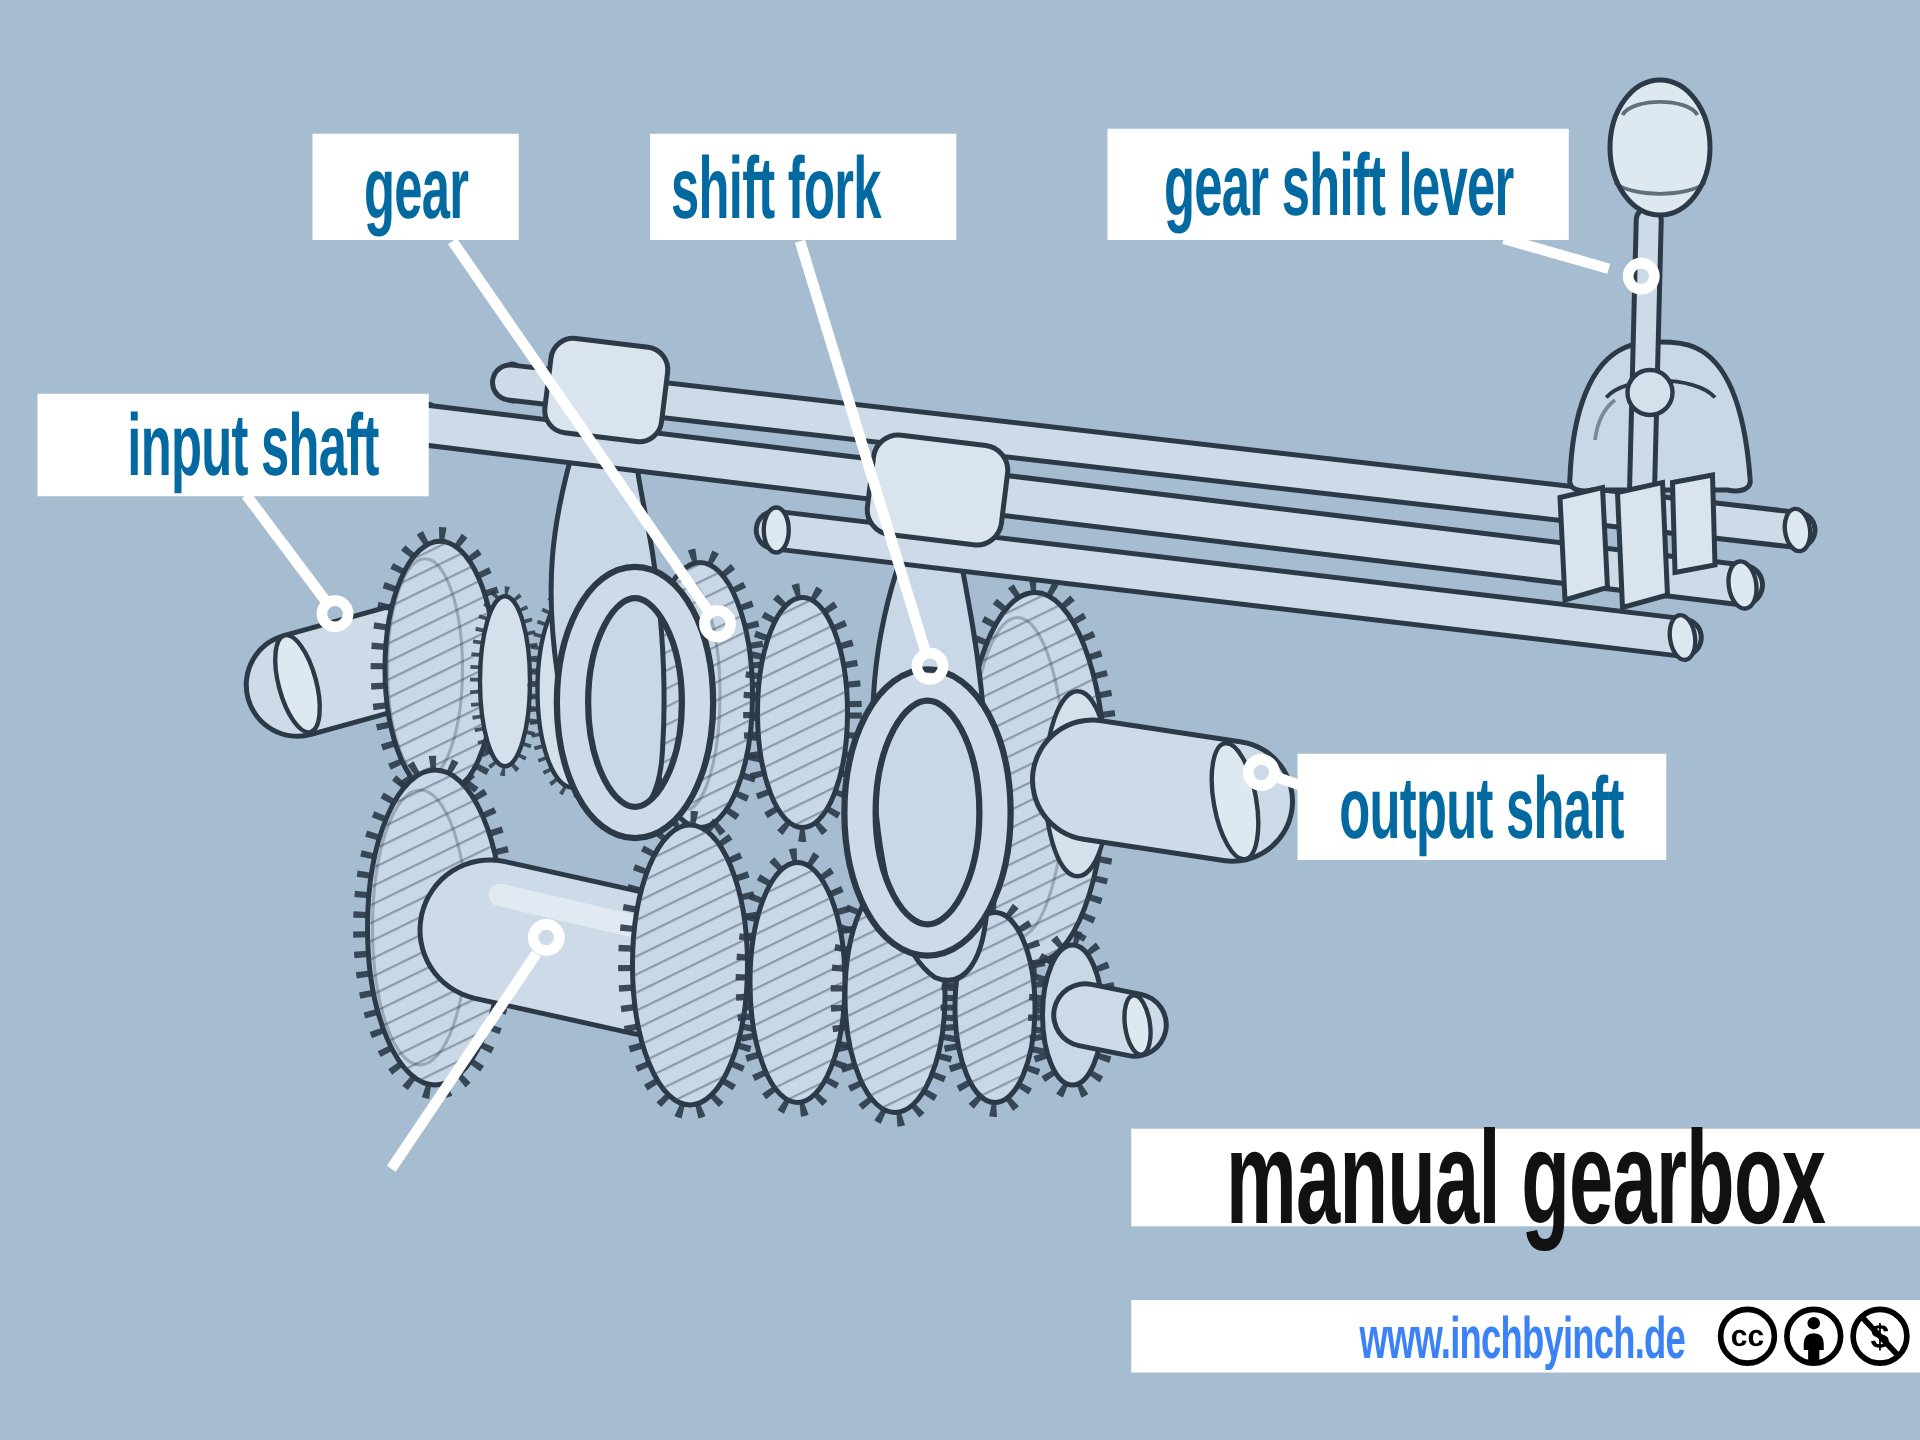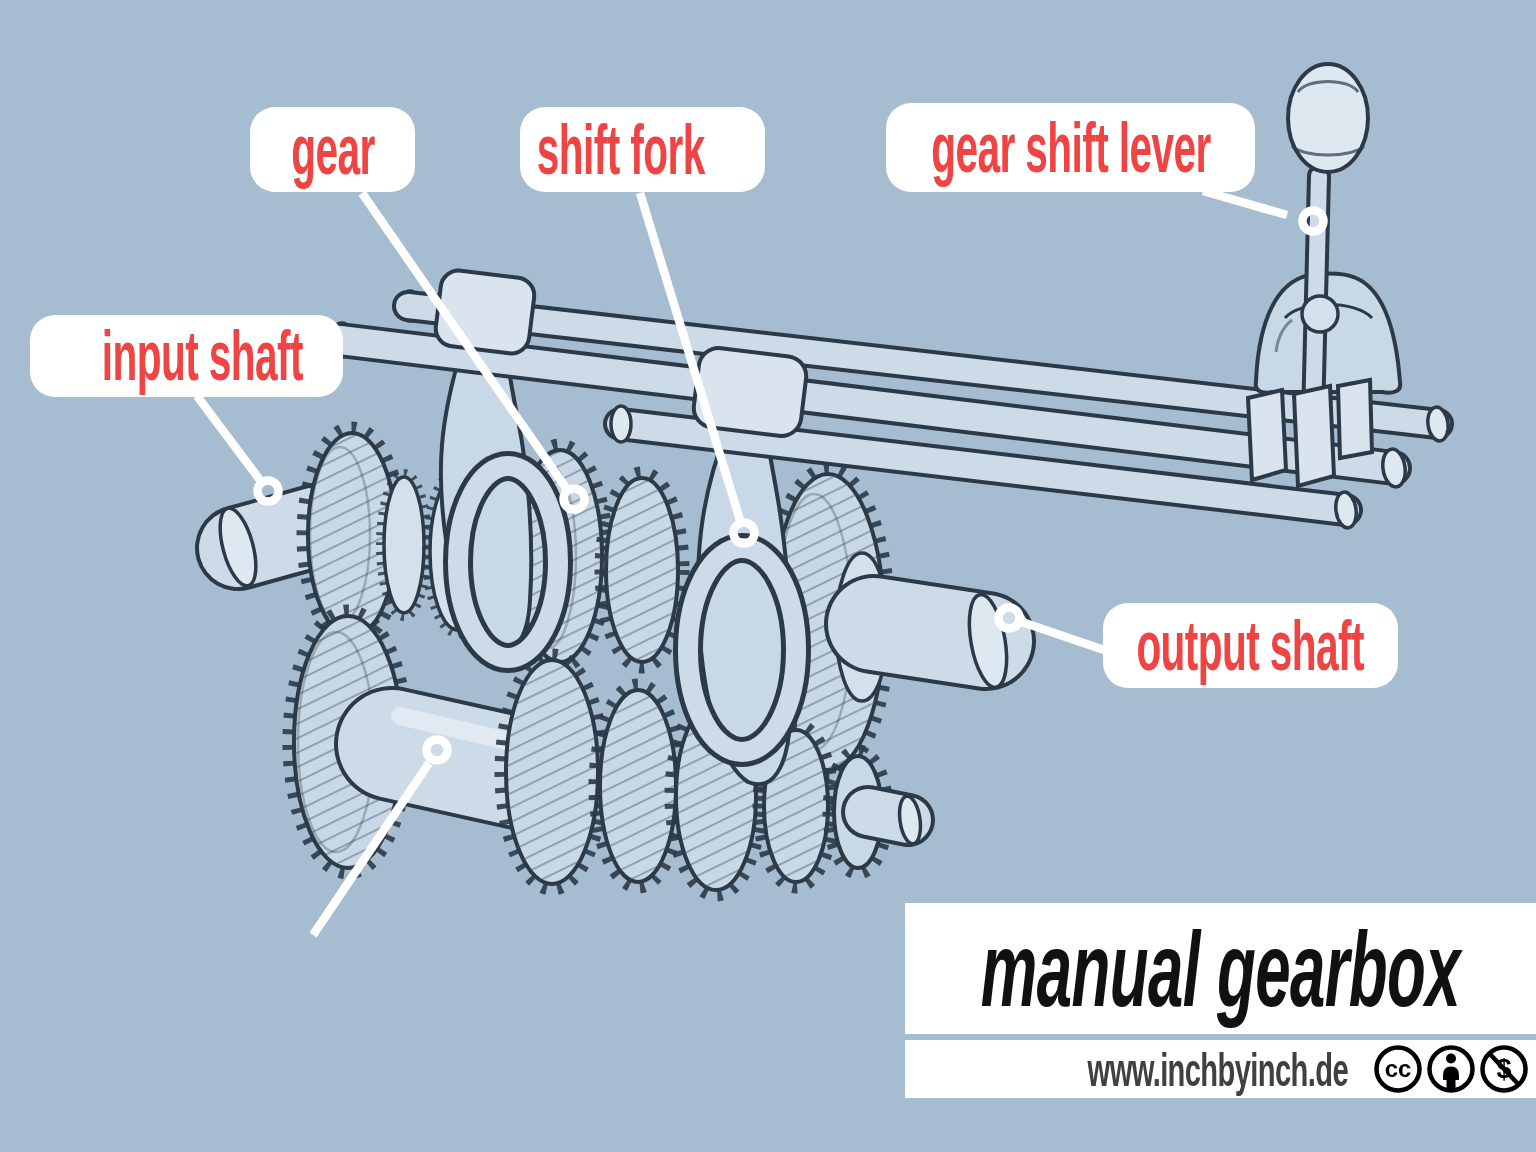--- a/index.html
+++ b/index.html
@@ -23,43 +23,43 @@
   .cap   {fill:#dde8f1;stroke:#2c3a48;stroke-width:3.5;}
   .block {fill:#d9e4ee;stroke:#2c3a48;stroke-width:4;}
   .jaw-o {fill:none;stroke:#2c3a48;stroke-width:30;}
   .jaw-f {fill:none;stroke:#cddbe8;stroke-width:20;}
   .ink   {fill:none;stroke:#2c3a48;stroke-width:3;}
   .lead  {stroke:#ffffff;stroke-width:8.5;fill:none;}
   .ring  {fill:none;stroke:#ffffff;stroke-width:8.5;}
 
   
   .lbl{
-    position:absolute;background:#ffffff;color:#ef4444;
+    position:absolute;background:#ffffff;color:#0369a1;
     display:flex;align-items:center;justify-content:center;
-    font-weight:700;font-size:70px;line-height:1;z-index:5;border-radius:25px;
+    font-weight:700;font-size:70px;line-height:1;z-index:5;
   }
   .cond{display:inline-block;transform:scaleX(.58);white-space:nowrap;letter-spacing:-1px;}
   .lbl-gear        {left:250px;top:107px;width:165px;height:85px;}
   .lbl-shift-fork  {left:520px;top:107px;width:245px;height:85px;justify-content:flex-end;}
   .lbl-lever       {left:886px;top:103px;width:369px;height:89px;}
   .lbl-input       {left:30px; top:315px;width:281px;height:82px;padding-left:32px;}
-  .lbl-output      {left:1103px;top:603px;width:295px;height:85px;}
+  .lbl-output      {left:1038px;top:603px;width:295px;height:85px;}
   .lbl-counter     {left:85px; top:933px;width:405px;height:89px;}
 
   .titlebar{
-    position:absolute;left:905px;top:903px;right:0;height:131px;background:#ffffff;
+    position:absolute;left:905px;top:903px;right:0;height:78px;background:#ffffff;
     display:flex;align-items:center;justify-content:center;z-index:5;
-    font-weight:700;font-size:106px;color:#111111;line-height:1;font-style:italic;
+    font-weight:700;font-size:106px;color:#111111;line-height:1;
   }
   .titlebar .cond{transform:scaleX(.6);}
   .footerbar{
     position:absolute;left:905px;top:1040px;right:0;height:58px;background:#ffffff;
     display:flex;align-items:center;justify-content:flex-end;gap:24px;
     padding-right:6px;box-sizing:border-box;z-index:5;
-    font-weight:700;font-size:47px;color:#404040;line-height:1;
+    font-weight:700;font-size:47px;color:#3b82f6;line-height:1;
   }
   .footerbar .cond{transform:scaleX(.62);transform-origin:right center;}
   .cc-icons{flex:0 0 auto;}
   .cc-icons text{font-family:"Liberation Sans",sans-serif;font-weight:700;}
 </style>
 </head>
 <body>
 
 <div class="stage">
 

